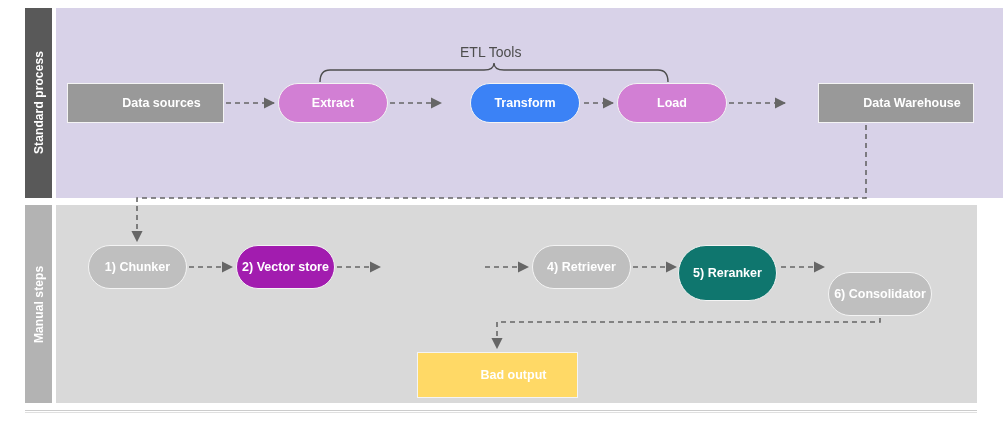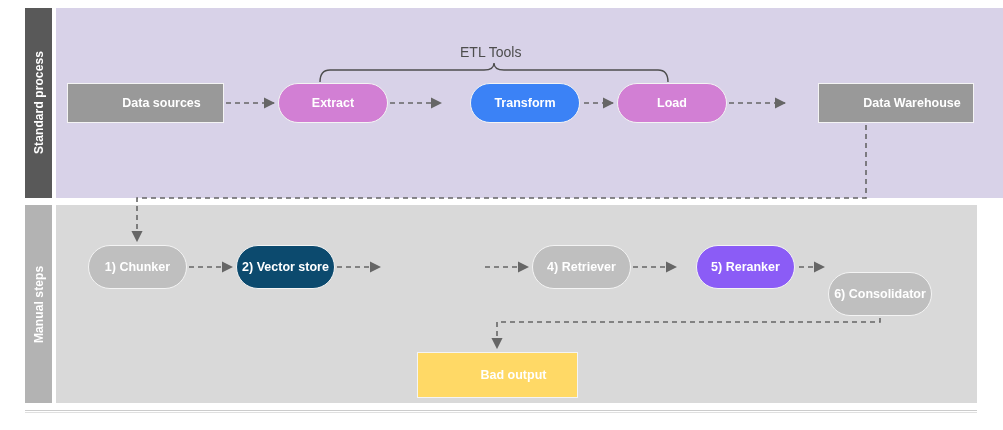--- a/index.html
+++ b/index.html
@@ -139,27 +139,27 @@
   <div class="node pill" style="left:617px; top:83px; width:110px; height:40px; background:#d27fd4;">
     <span>Load</span>
   </div>
   <div class="node rect" style="left:789px; top:83px; width:156px; height:40px; background:#999999;margin-left:29px;">
     <span>Data Warehouse</span>
   </div>
 
   <div class="node pill" style="left:88px; top:245px; width:99px; height:44px; background:#bfbfbf;">
     <span>1) Chunker</span>
   </div>
-  <div class="node pill" style="left:236px; top:245px; width:99px; height:44px; background:#0c4a6e;">
+  <div class="node pill" style="left:236px; top:245px; width:99px; height:44px; background:#a21caf;">
     <span>2) Vector store</span>
   </div>
   <div class="node pill" style="left:532px; top:245px; width:99px; height:44px; background:#bfbfbf;">
     <span>4) Retriever</span>
   </div>
-  <div class="node pill" style="left:696px; top:245px; width:99px; height:44px; background:#8b5cf6;">
+  <div class="node pill" style="left:678px; top:245px; width:99px; height:56px; background:#0f766e;">
     <span>5) Reranker</span>
   </div>
   <div class="node pill" style="left:828px; top:245px; width:104px; height:44px; background:#bfbfbf;margin-top:27px;">
     <span>6) Consolidator</span>
   </div>
   <div class="node rect" style="left:417px; top:352px; width:161px; height:46px; background:#ffd966;">
     <span>Bad output</span>
   </div>
 
 </div>

